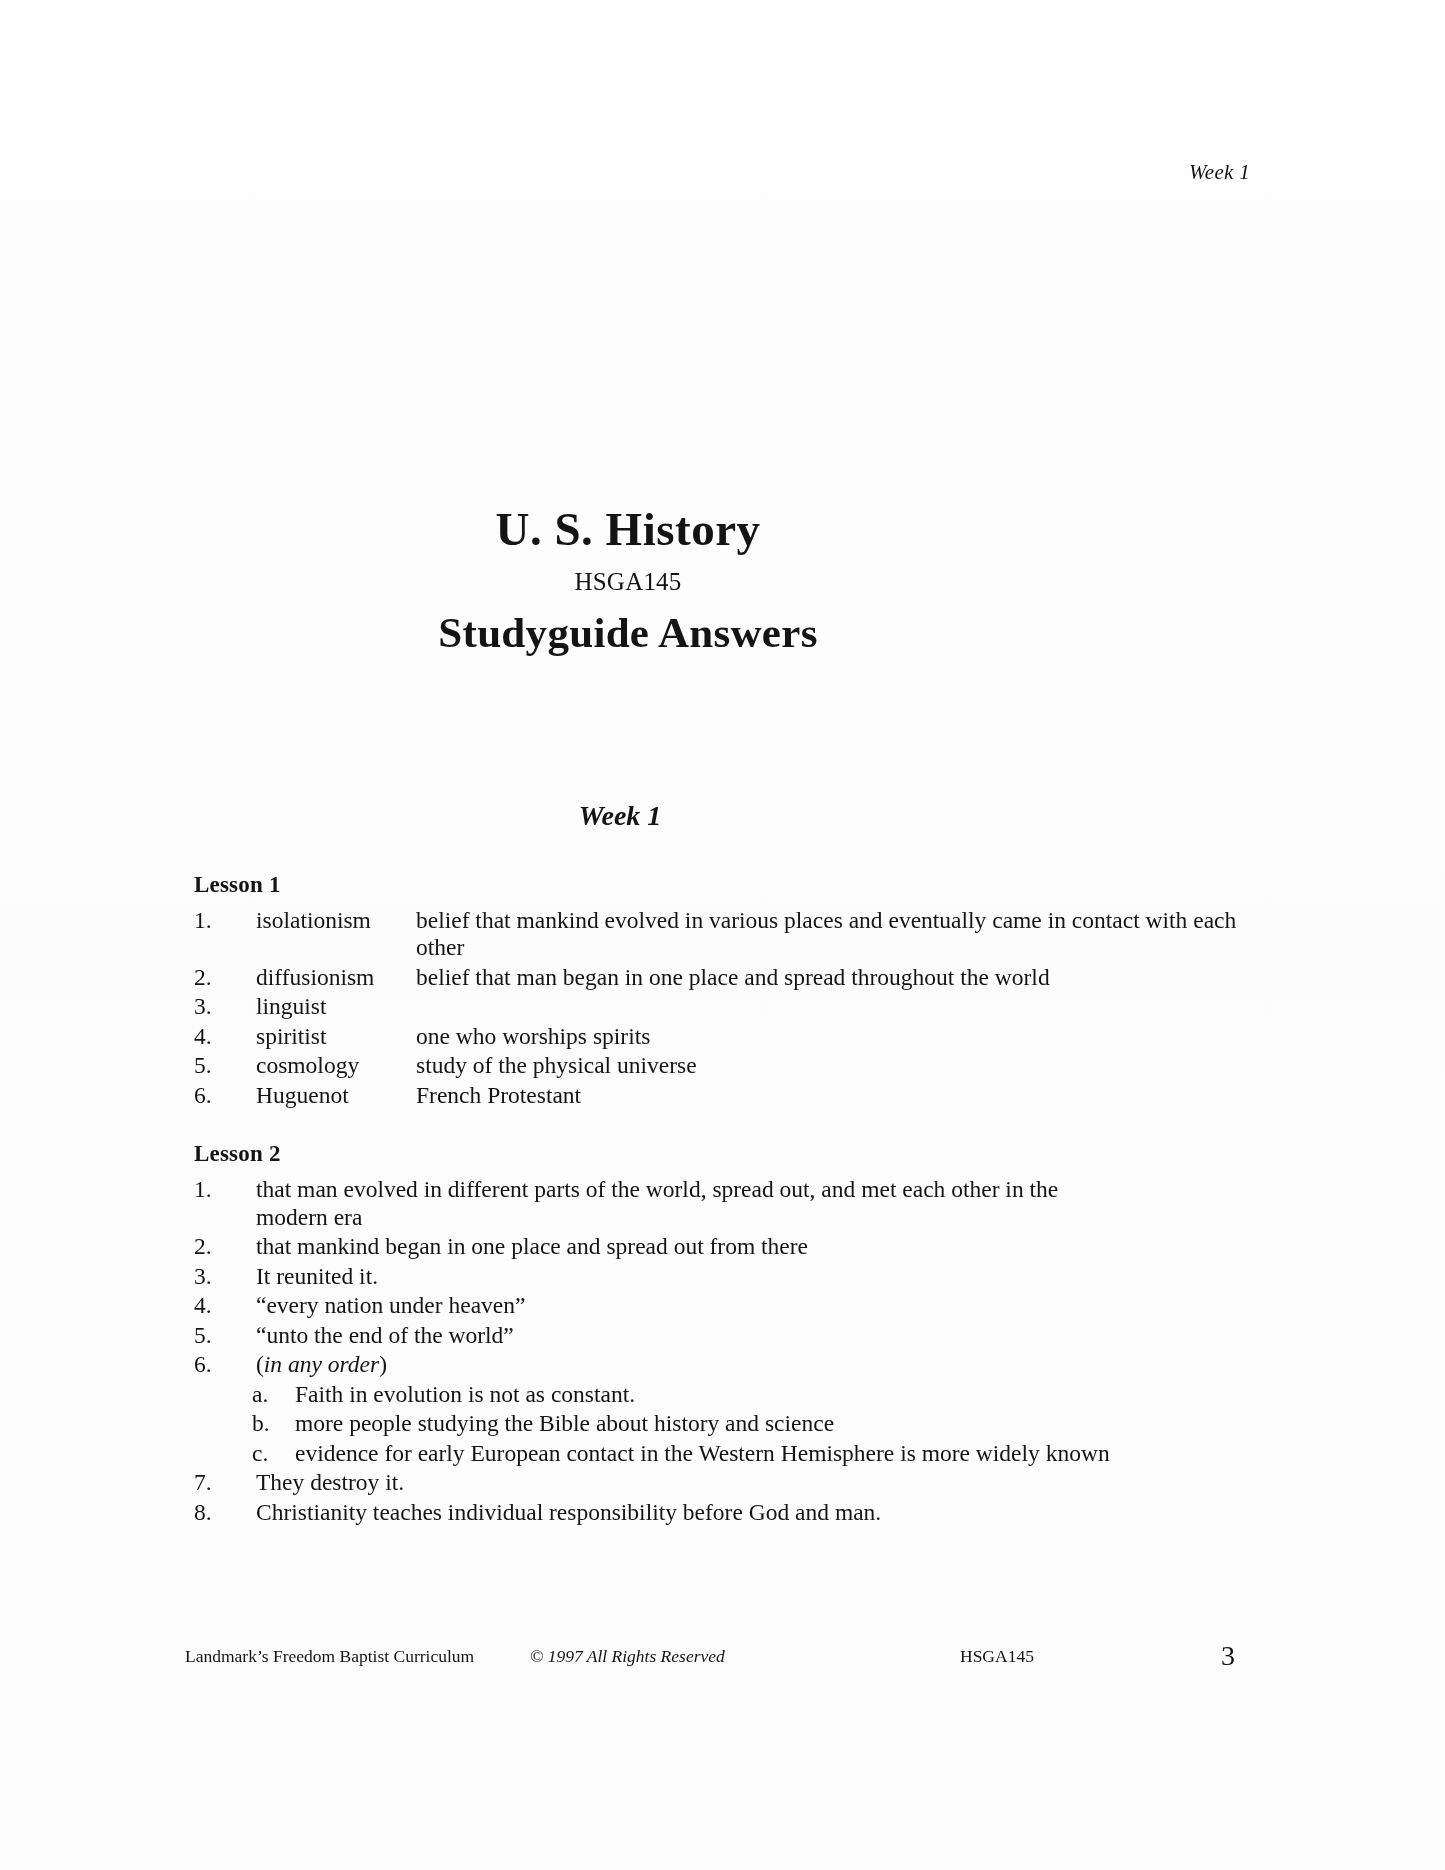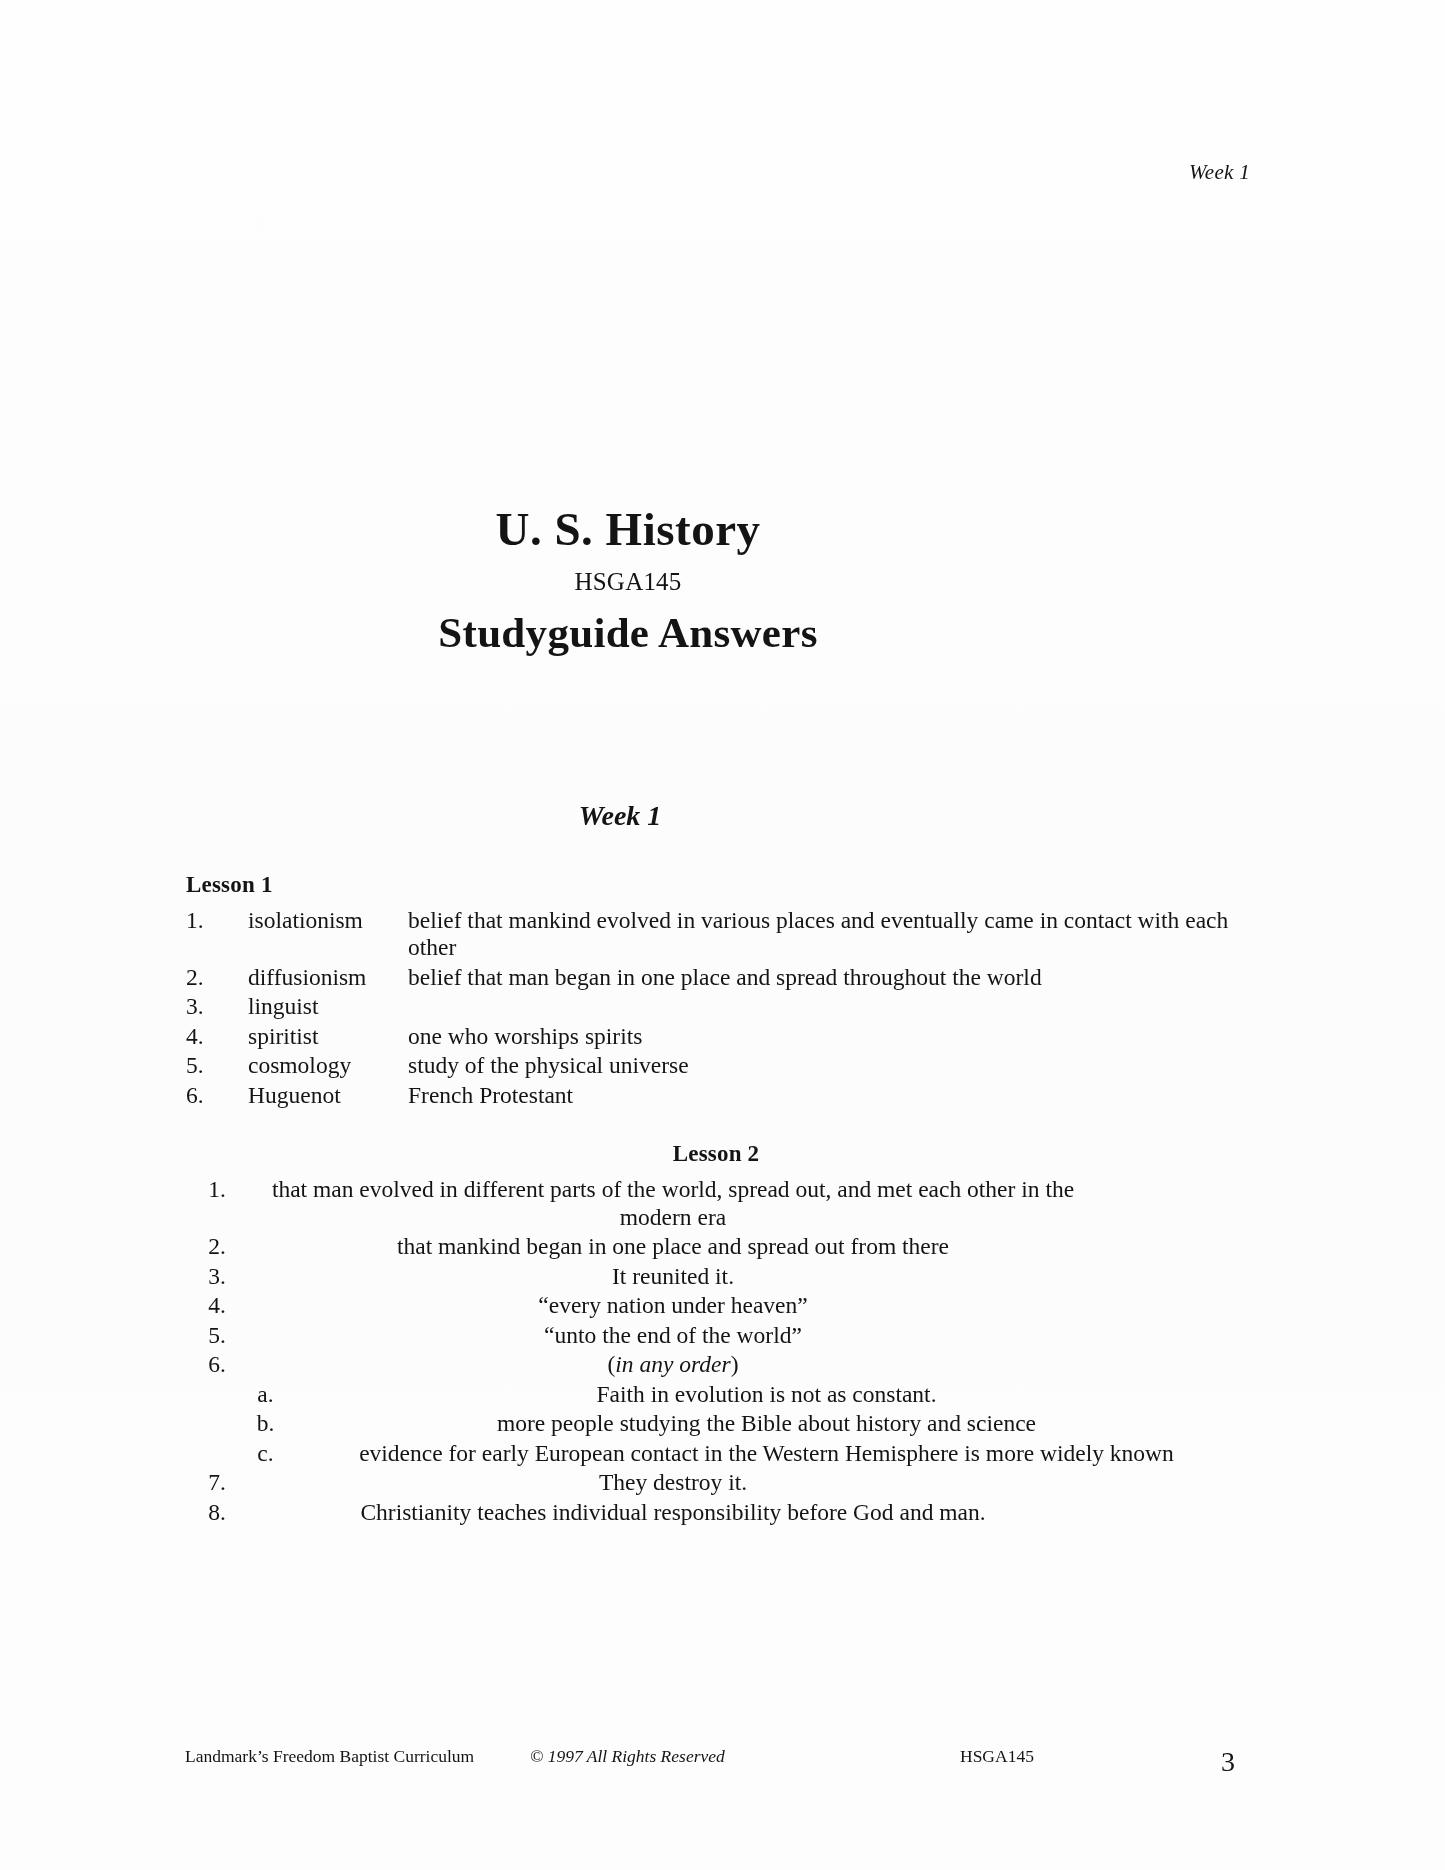--- a/index.html
+++ b/index.html
@@ -78,32 +78,32 @@
     width: 1240px;
     text-align: center;
     font-size: 28px;
     font-weight: bold;
     font-style: italic;
   }
 
   
   .body-area {
     position: absolute;
-    left: 186px;
+    left: 194px;
     top: 872px;
     width: 1060px;
   }
   .lesson-heading {
     font-size: 23px;
     font-weight: bold;
     letter-spacing: 0.2px;
     margin-bottom: 9px;
   }
   .lesson-block { margin-bottom: 32px; }
-  .lesson-block.last { margin-bottom: 8px; text-align: center; }
+  .lesson-block.last { margin-bottom: 8px; }
 
   .item {
     display: flex;
     align-items: flex-start;
     font-size: 23.5px;
     line-height: 1.17;
     margin-bottom: 2px;
   }
   .item .num {
     flex: 0 0 auto;
@@ -134,25 +134,25 @@
   .subitem .subtext {
     flex: 1 1 auto;
   }
 
   .ital { font-style: italic; }
 
   
   .footer {
     position: absolute;
     left: 185px;
-    top: 1746px;
+    top: 1640px;
     width: 1065px;
     font-size: 17.5px;
     display: flex;
-    align-items: flex-start;
+    align-items: center;
   }
   .footer .f-left { flex: 0 0 auto; width: 345px; }
   .footer .f-center { flex: 0 0 auto; width: 430px; font-style: italic; }
   .footer .f-code { flex: 0 0 auto; width: 155px; }
   .footer .f-page {
     flex: 0 0 auto;
     font-size: 28px;
     text-align: right;
     width: 120px;
   }

